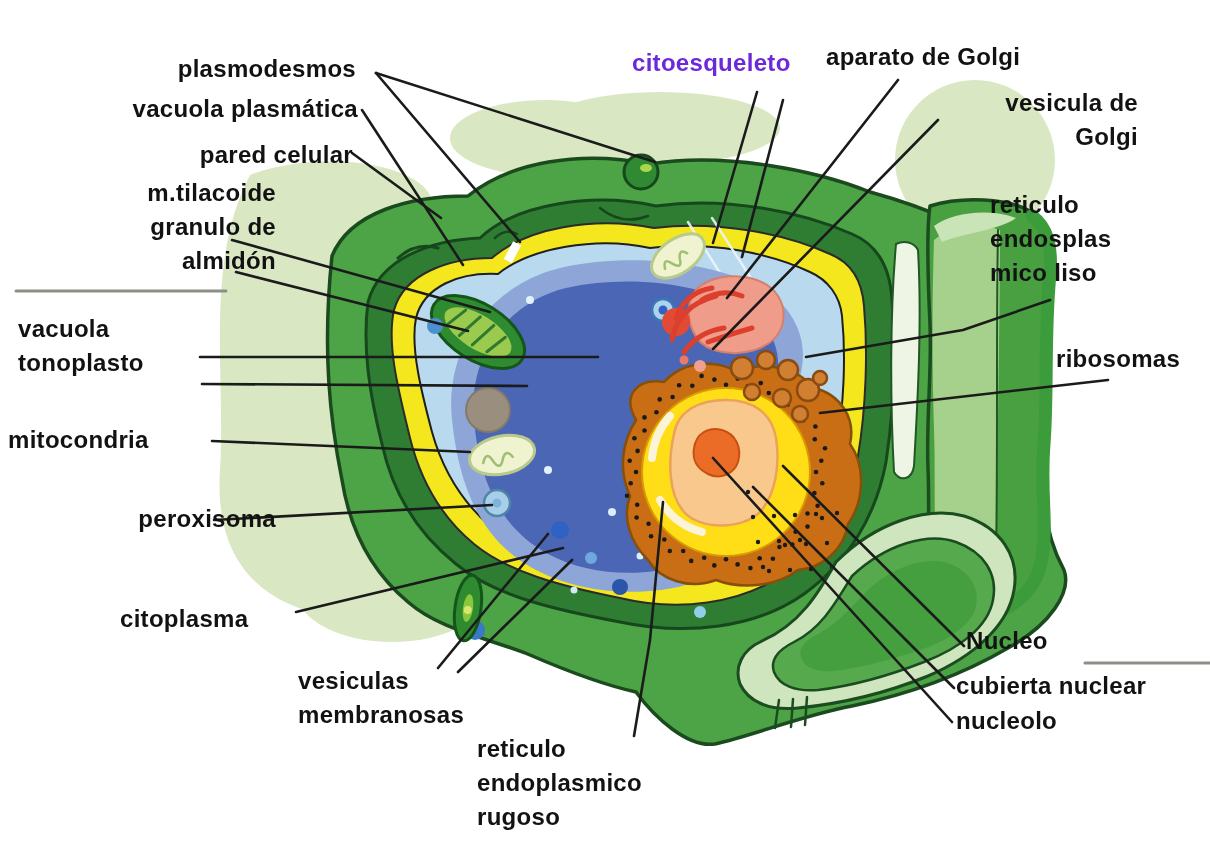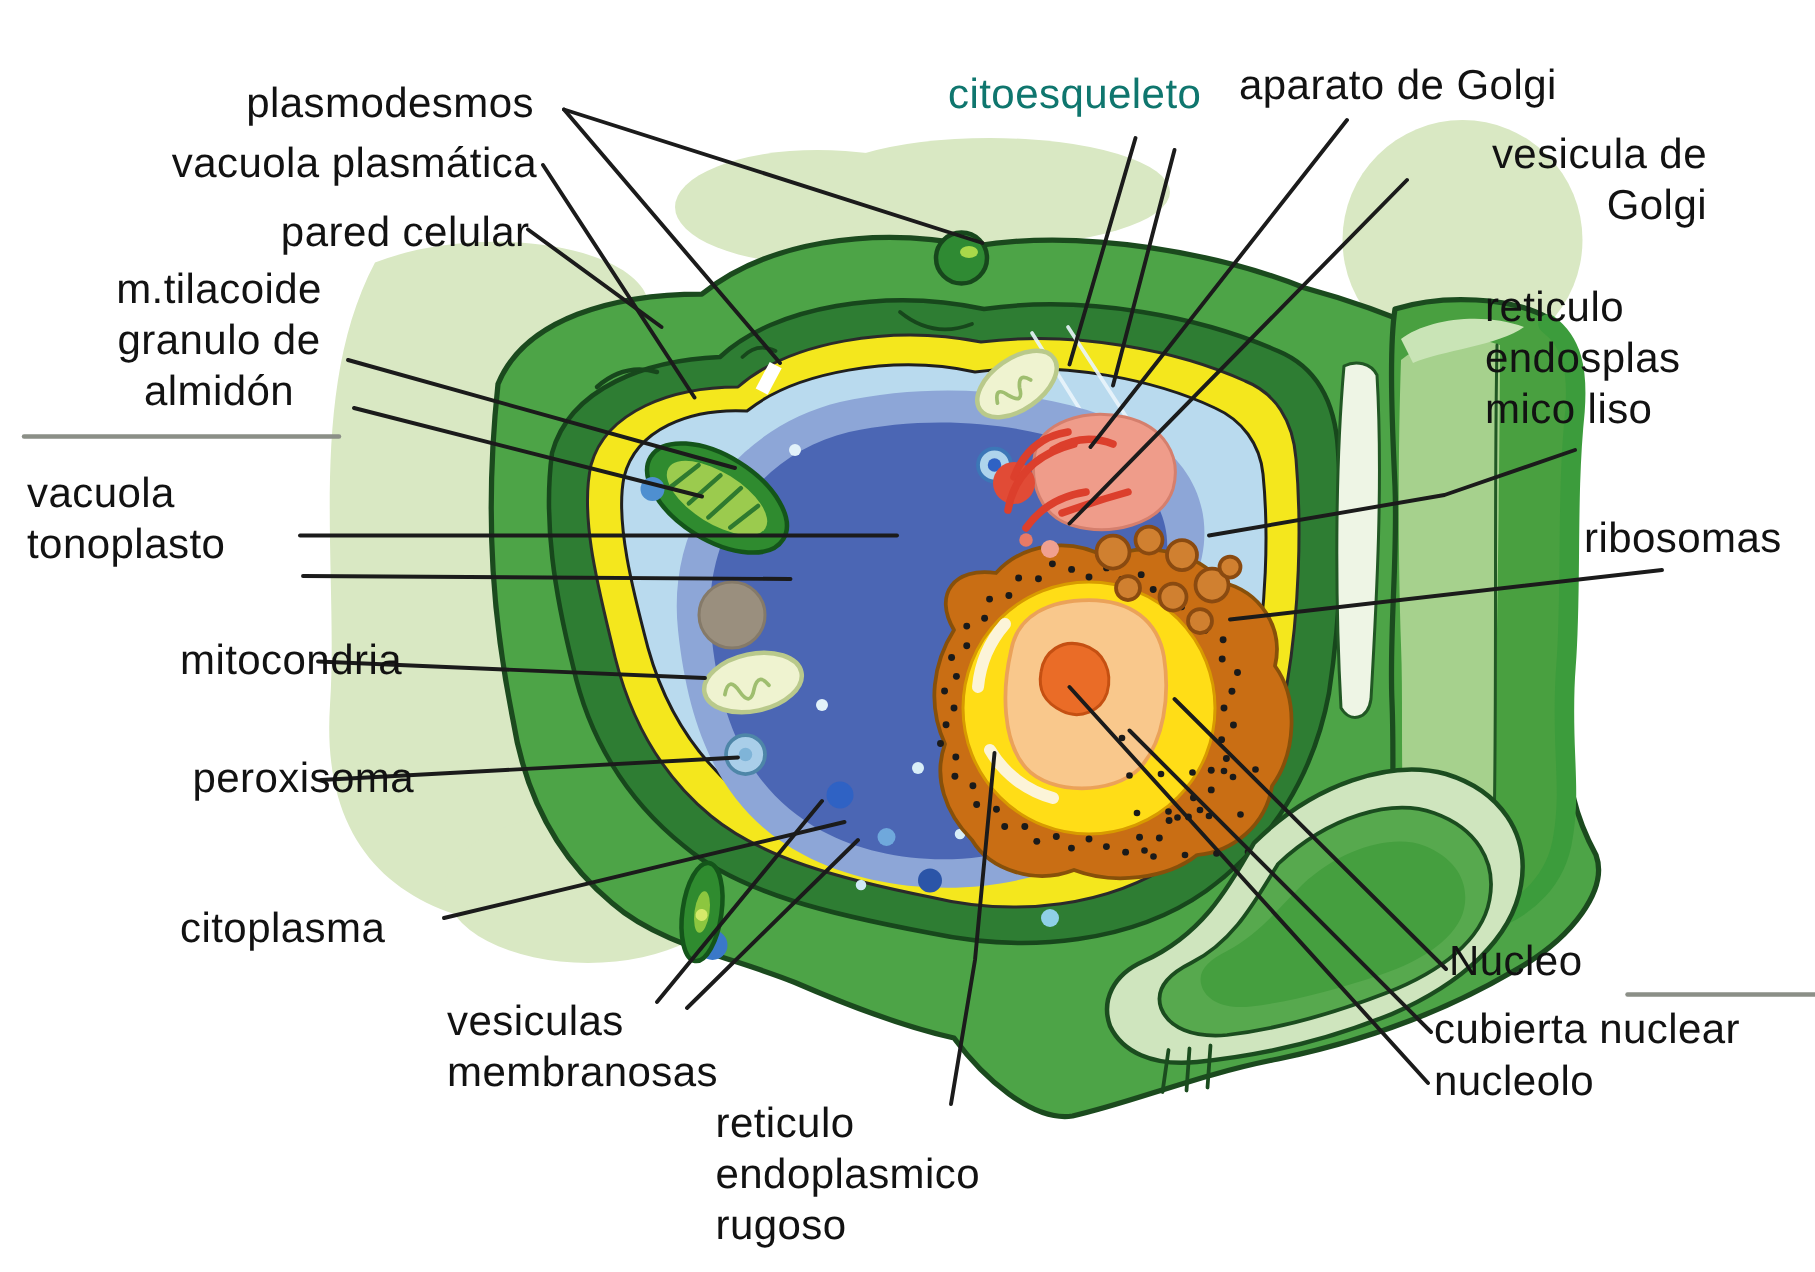--- a/index.html
+++ b/index.html
@@ -1,19 +1,19 @@
 <!DOCTYPE html>
 <html><head>
 <meta charset="utf-8">
 <style>
   html,body{margin:0;padding:0;background:#fff;}
   #stage{position:relative;width:1210px;height:848px;background:#ffffff;overflow:hidden;
          font-family:"Liberation Sans", sans-serif;}
   #cell-art{position:absolute;left:0;top:0;}
-  .lbl{position:absolute;color:#121212;font-weight:normal;font-size:28px;line-height:34px;
+  .lbl{position:absolute;color:#121212;font-weight:bold;font-size:24px;line-height:34px;
        letter-spacing:0.3px;white-space:nowrap;}
   .lbl div{white-space:nowrap;}
 </style>
 </head>
 <body>
 
 <div id="stage">
 
 <svg id="cell-art" width="1210" height="848" viewBox="0 0 1210 848" stroke-linejoin="round" stroke-linecap="round">
 
@@ -301,48 +301,48 @@
 <div id="labels-layer">
       <div class="lbl" style="left: 100px; top: 52px; width: 256px; text-align: right; color: rgb(18, 18, 18);">
         <div>plasmodesmos</div>
       </div>
       <div class="lbl" style="left: 40px; top: 92px; width: 318px; text-align: right; color: rgb(18, 18, 18);">
         <div>vacuola plasmática</div>
       </div>
       <div class="lbl" style="left: 140px; top: 138px; width: 213px; text-align: right; color: rgb(18, 18, 18);">
         <div>pared celular</div>
       </div>
-      <div class="lbl" style="left: 16px; top: 176px; width: 260px; text-align: center; color: rgb(18, 18, 18);">
+      <div class="lbl" style="left: 16px; top: 176px; width: 260px; text-align: right; color: rgb(18, 18, 18);">
         <div>m.tilacoide</div>
         <div>granulo de</div>
         <div>almidón</div>
       </div>
       <div class="lbl" style="left: 18px; top: 312px; width: 260px; text-align: left; color: rgb(18, 18, 18);">
         <div>vacuola</div>
         <div>tonoplasto</div>
       </div>
-      <div class="lbl" style="left: 8px; top: 423px; width: 260px; text-align: right; color: rgb(18, 18, 18);">
+      <div class="lbl" style="left: 8px; top: 423px; width: 260px; text-align: left; color: rgb(18, 18, 18);">
         <div>mitocondria</div>
       </div>
       <div class="lbl" style="left: 16px; top: 502px; width: 260px; text-align: right; color: rgb(18, 18, 18);">
         <div>peroxisoma</div>
       </div>
       <div class="lbl" style="left: 120px; top: 602px; width: 260px; text-align: left; color: rgb(18, 18, 18);">
         <div>citoplasma</div>
       </div>
       <div class="lbl" style="left: 298px; top: 664px; width: 260px; text-align: left; color: rgb(18, 18, 18);">
         <div>vesiculas</div>
         <div>membranosas</div>
       </div>
       <div class="lbl" style="left: 477px; top: 732px; width: 260px; text-align: left; color: rgb(18, 18, 18);">
         <div>reticulo</div>
         <div>endoplasmico</div>
         <div>rugoso</div>
       </div>
-      <div class="lbl" style="left: 632px; top: 46px; width: 200px; text-align: left; color: #0f766e;">
+      <div class="lbl" style="left: 632px; top: 46px; width: 200px; text-align: left; color: #6d28d9;">
         <div>citoesqueleto</div>
       </div>
       <div class="lbl" style="left: 826px; top: 40px; width: 240px; text-align: left; color: rgb(18, 18, 18);">
         <div>aparato de Golgi</div>
       </div>
       <div class="lbl" style="left: 938px; top: 86px; width: 200px; text-align: right; color: rgb(18, 18, 18);">
         <div>vesicula de</div>
         <div>Golgi</div>
       </div>
       <div class="lbl" style="left: 990px; top: 188px; width: 200px; text-align: left; color: rgb(18, 18, 18);">

